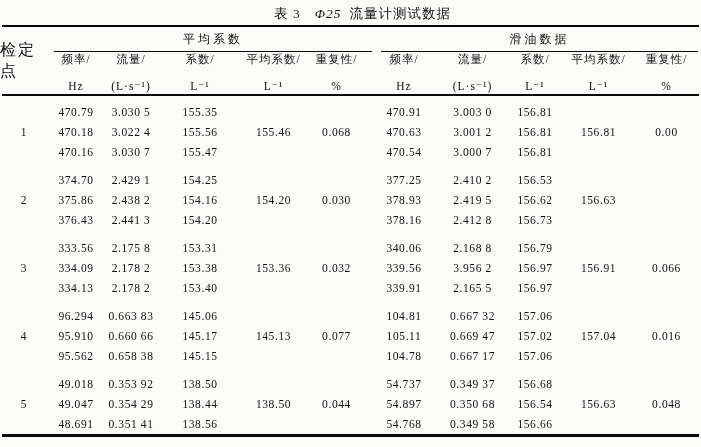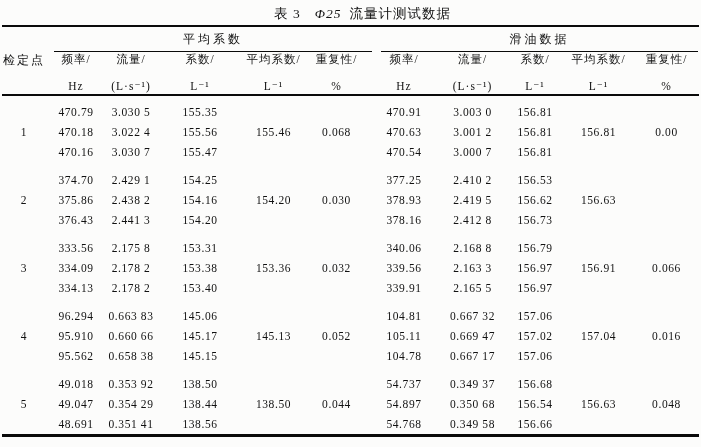--- a/index.html
+++ b/index.html
@@ -31,21 +31,21 @@
     grid-template-columns:48px 56px 54px 84px 63px 63px 72px 65px 60px 67px 69px;
   }
   
   .thead{
     position:absolute;top:27px;left:0;width:701px;height:67px;
     grid-template-rows:25px 1fr;
   }
   .rowlabel{
     grid-row:1/3;grid-column:1;
     display:flex;align-items:center;justify-content:center;
-    font-size:12px;letter-spacing:2px;
+    font-size:16px;letter-spacing:2px;
   }
   .gcell{
     grid-row:1;
     display:flex;align-items:center;justify-content:center;
     font-size:12px;letter-spacing:3px;
     border-bottom:1.5px solid #0a0a0a;
   }
   .g-lube{grid-column:2/7;margin-left:6px;margin-right:-4px;}
   .g-fuel{grid-column:7/12;margin-left:13px;margin-right:3px;}
   .hcell{
@@ -201,21 +201,21 @@
     <div class="cell r1 c4">153.31</div>
     <div class="cell r2 c4">153.38</div>
     <div class="cell r3 c4">153.40</div>
     <div class="cell r2 c5">153.36</div>
     <div class="cell r2 c6">0.032</div>
 
     <div class="cell r1 c7">340.06</div>
     <div class="cell r2 c7">339.56</div>
     <div class="cell r3 c7">339.91</div>
     <div class="cell r1 c8">2.168 8</div>
-    <div class="cell r2 c8">2.163 3</div>
+    <div class="cell r2 c8">3.956 2</div>
     <div class="cell r3 c8">2.165 5</div>
     <div class="cell r1 c9">156.79</div>
     <div class="cell r2 c9">156.97</div>
     <div class="cell r3 c9">156.97</div>
     <div class="cell r2 c10">156.91</div>
     <div class="cell r2 c11">0.066</div>
   </div>
 
   <div class="tgroup grid11">
     <div class="cell r2 c1">4</div>
@@ -223,21 +223,21 @@
     <div class="cell r1 c2">96.294</div>
     <div class="cell r2 c2">95.910</div>
     <div class="cell r3 c2">95.562</div>
     <div class="cell r1 c3">0.663 83</div>
     <div class="cell r2 c3">0.660 66</div>
     <div class="cell r3 c3">0.658 38</div>
     <div class="cell r1 c4">145.06</div>
     <div class="cell r2 c4">145.17</div>
     <div class="cell r3 c4">145.15</div>
     <div class="cell r2 c5">145.13</div>
-    <div class="cell r2 c6">0.052</div>
+    <div class="cell r2 c6">0.077</div>
 
     <div class="cell r1 c7">104.81</div>
     <div class="cell r2 c7">105.11</div>
     <div class="cell r3 c7">104.78</div>
     <div class="cell r1 c8">0.667 32</div>
     <div class="cell r2 c8">0.669 47</div>
     <div class="cell r3 c8">0.667 17</div>
     <div class="cell r1 c9">157.06</div>
     <div class="cell r2 c9">157.02</div>
     <div class="cell r3 c9">157.06</div>

